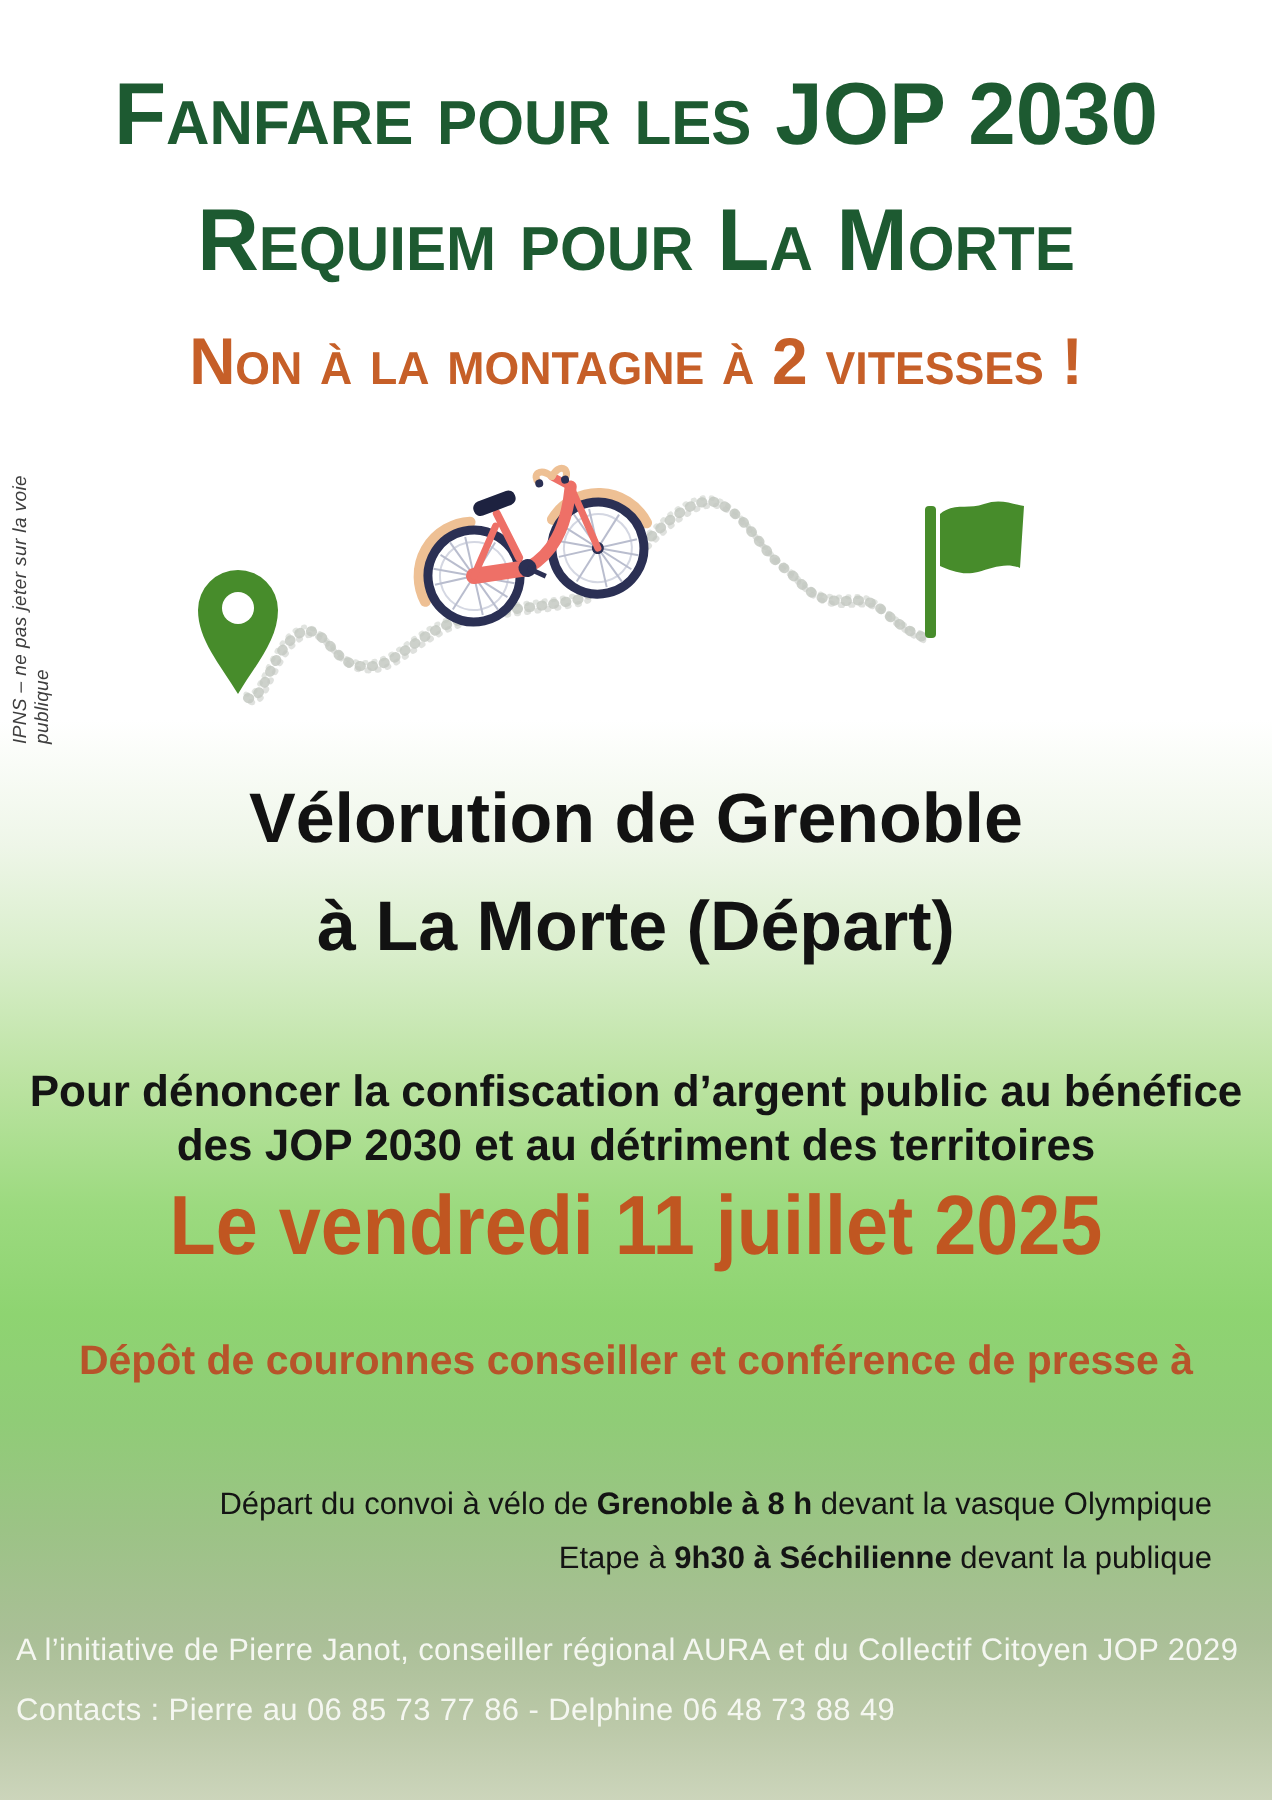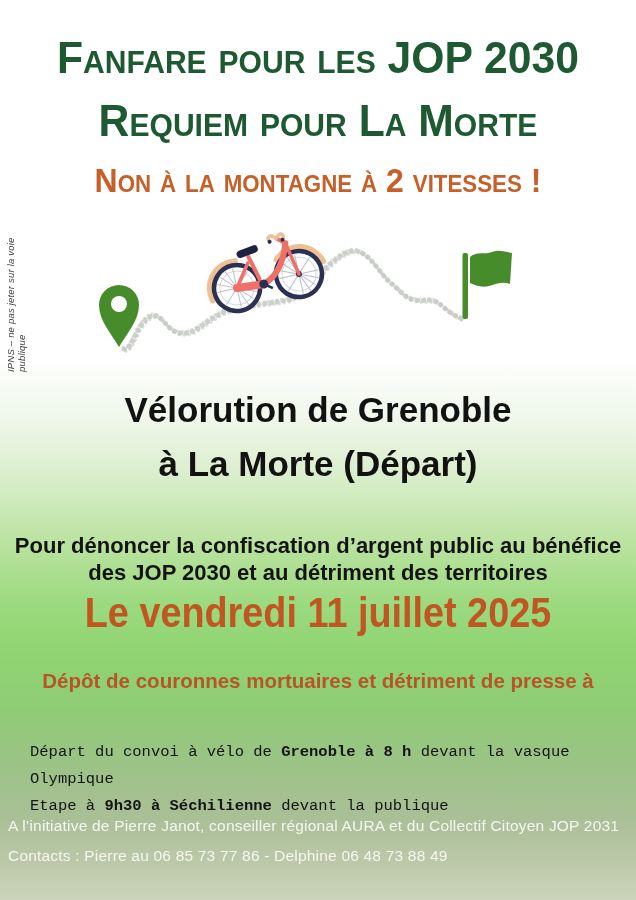--- a/index.html
+++ b/index.html
@@ -31,22 +31,22 @@
     text-align:left;
   }
   .illustration{position:absolute;top:205px;left:0;width:636px;height:185px;}
   .event-title{font-weight:bold;color:#121212;font-size:35px;line-height:1;}
   .event-title.t1{top:392px;}
   .event-title.t2{top:446px;}
   .purpose{top:500px;font-weight:bold;color:#141414;font-size:22px;line-height:27px;margin-top:32px;}
   .date{top:592px;font-weight:bold;color:#c05621;font-size:42px;line-height:1;transform:scaleX(.9);}
   .ceremony{top:666px;font-weight:bold;color:#b7542a;font-size:20.5px;line-height:29px;}
   .itinerary{
-    position:absolute;top:739px;left:30px;width:576px;text-align:left;
-    color:#141414;font-size:15.5px;line-height:27px;font-family:Liberation Mono, monospace;
+    position:absolute;top:739px;left:30px;width:576px;text-align:right;
+    color:#141414;font-size:15.5px;line-height:27px;
   }
   .itinerary span,.itinerary b{white-space:pre-wrap;}
   .footer-line{
     position:absolute;left:8px;width:620px;text-align:left;
     color:#f5f7f1;font-size:15.5px;letter-spacing:.2px;
   }
   .footer-line.initiative{top:817px;}
   .footer-line.contacts{top:847px;}
 </style>
 </head>
@@ -138,24 +138,24 @@
   <div class="abs event-title t2">à La Morte (Départ)</div>
 
   <div class="abs purpose">
     <span>Pour dénoncer la confiscation d’argent public au bénéfice</span><br>
     <span>des JOP 2030 et au détriment des territoires</span>
   </div>
 
   <div class="abs date">Le vendredi 11 juillet 2025</div>
 
   <div class="abs ceremony">
-    <span>Dépôt de couronnes mortuaires et détriment de presse à</span><br>
+    <span>Dépôt de couronnes conseiller et conférence de presse à</span><br>
   </div>
 
   <div class="itinerary">
     <div><span>Départ du convoi à vélo de </span><b>Grenoble à 8 h</b><span> devant la vasque Olympique</span></div>
     <div><span>Etape à </span><b>9h30 à Séchilienne</b><span> devant la publique</span></div>
   </div>
 
-  <div class="footer-line initiative">A l’initiative de Pierre Janot, conseiller régional AURA et du Collectif Citoyen JOP 2031</div>
+  <div class="footer-line initiative">A l’initiative de Pierre Janot, conseiller régional AURA et du Collectif Citoyen JOP 2029</div>
   <div class="footer-line contacts">Contacts : Pierre au 06 85 73 77 86 - Delphine 06 48 73 88 49</div>
 
 </div>
 
 </body></html>

